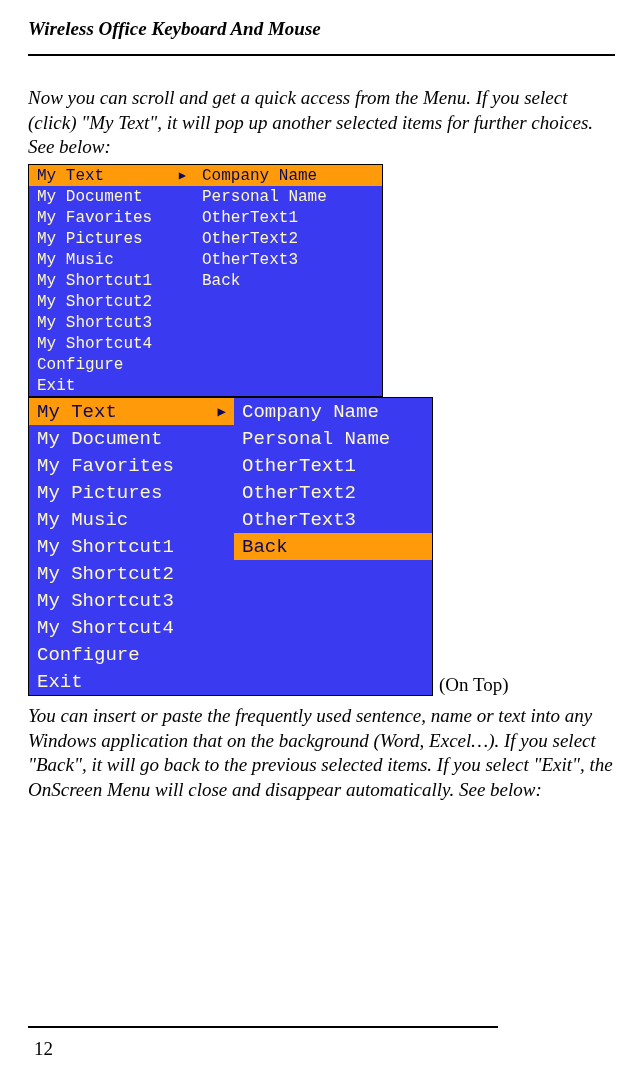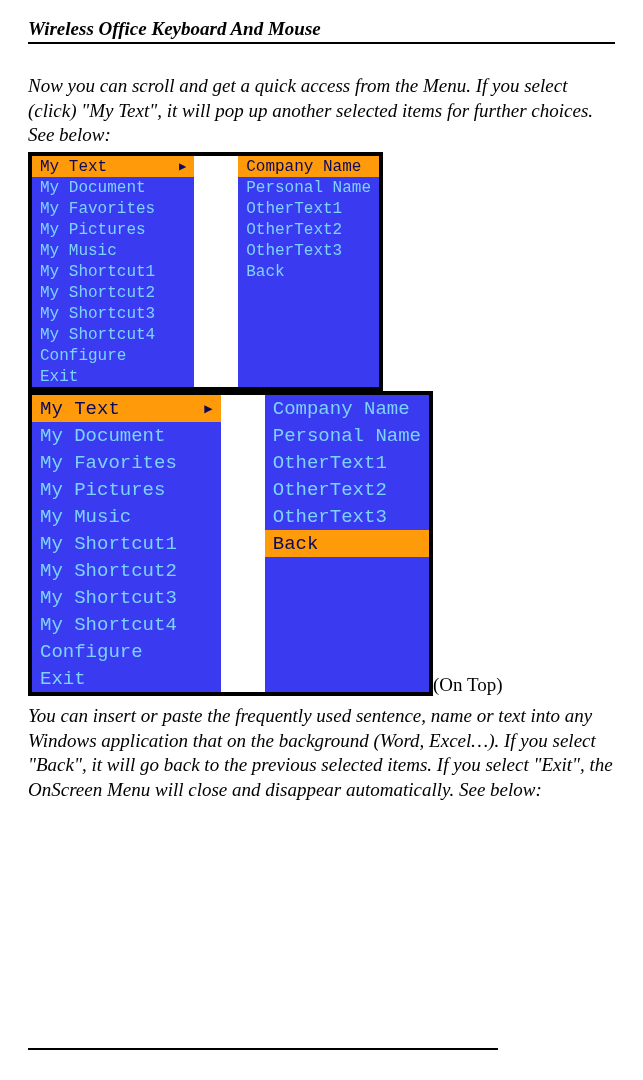--- a/index.html
+++ b/index.html
@@ -8,78 +8,77 @@
     height: 1080px;
     background: #fff;
     font-family: "Times New Roman", Times, serif;
     font-size: 19px;
     color: #000;
     padding: 18px 28px 18px 28px;
     position: relative;
   }
   .header-line {
     border-bottom: 2px solid #000;
-    padding-bottom: 2px;
+    padding-bottom: 14px;
     margin-bottom: 30px;
   }
   .header-title {
     font-style: italic;
     font-weight: bold;
     font-size: 19px;
   }
   .para {
     line-height: 1.3;
     margin-bottom: 2px;
     font-style: italic;
   }
   .menus-wrap {
     margin-top: 4px;
   }
   .menu-block {
     display: flex;
-    border: 4px solid #000000;
-    gap: 44px;
+    border: 1px solid #000000;
   }
   .menu-block.small { width: 355px; }
   .menu-block.large { width: 405px; }
   .col {
     background: #3a3af0;
     display: flex;
     flex-direction: column;
   }
   .menu-block.small .col.left { width: 165px; }
   .menu-block.small .col.right { width: 190px; flex:1; }
   .menu-block.large .col.left { width: 205px; }
   .menu-block.large .col.right { width: 200px; flex:1; }
   .row {
     display: flex;
     align-items: center;
     justify-content: space-between;
     font-family: "Courier New", Courier, monospace;
-    color: #7dd3fc;
+    color: #fef9c3;
     padding: 0 8px;
     font-size: 16px;
   }
   .menu-block.small .row { height: 21px; }
   .menu-block.large .row { height: 27px; font-size: 19px; }
   .row.sel {
     background: #ff9a0a;
     color: #0b0b5a;
   }
   .arrow {
     font-size: 12px;
     color: #0b0b5a;
   }
   .menu-block.large .arrow { font-size: 14px; }
   .row .label { white-space: pre; }
   .filler { flex:1; background:#3a3af0; }
   .inline-after {
     display: inline-block;
     vertical-align: bottom;
-    margin-left: 0;
+    margin-left: 6px;
   }
   .row-large-and-note { display:flex; align-items:flex-end; }
   .footer {
     position: absolute;
     bottom: 20px;
     left: 28px;
     right: 28px;
   }
   .footer-rule {
     border-top: 2px solid #000;
@@ -224,13 +223,14 @@
     </div>
     <span class="inline-after">(On Top)</span>
   </div>
 
 </div>
 
 <p class="para" style="margin-top:8px;">You can insert or paste the frequently used sentence, name or text into any Windows application that on the background (Word, Excel…). If you select "Back", it will go back to the previous selected items. If you select "Exit", the OnScreen Menu will close and disappear automatically. See below:</p>
 
 <div class="footer">
   <div class="footer-rule"></div>
+  <div class="page-num">12</div>
 </div>
 
 </body></html>

